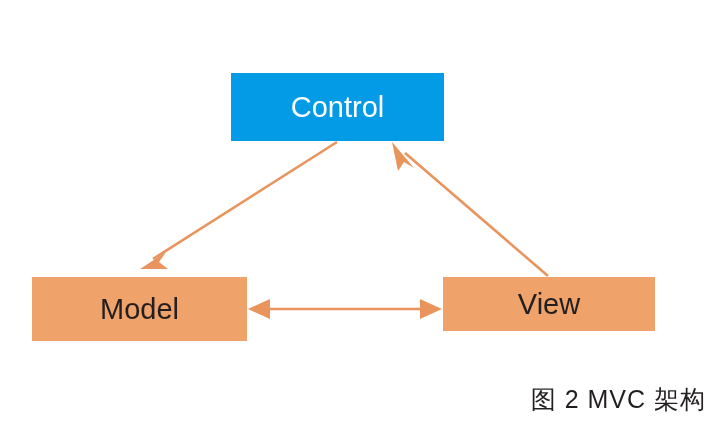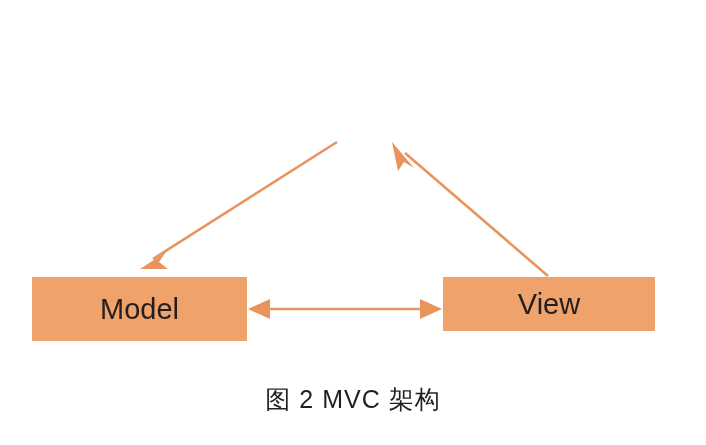--- a/index.html
+++ b/index.html
@@ -66,21 +66,21 @@
     left: 0;
     top: 0;
     width: 706px;
     height: 445px;
   }
   #caption {
     position: absolute;
     left: 0;
     top: 383px;
     width: 706px;
-    text-align: center;
+    text-align: right;
     color: #231f20;
     font-size: 25px;
     letter-spacing: 1px;
     white-space: nowrap;
   }
 </style>
 </head>
 <body>
 
 <div id="figure">
@@ -97,20 +97,23 @@
       <polygon points="392,142 414,168 404,162 398,171" fill="#E8945C"></polygon>
     </g>
 
     <g>
       <line x1="264" y1="309" x2="426" y2="309" stroke="#E8945C" stroke-width="2.6"></line>
       <polygon points="248,309 270,299 270,319" fill="#E8945C"></polygon>
       <polygon points="442,309 420,299 420,319" fill="#E8945C"></polygon>
     </g>
   </svg>
 
+  <div class="node" id="node-control">
+    <span class="node-label">Control</span>
+  </div>
 
   <div class="node" id="node-model">
     <span class="node-label">Model</span>
   </div>
 
   <div class="node" id="node-view">
     <span class="node-label">View</span>
   </div>
 
   <div id="caption">图 2 MVC 架构</div>

